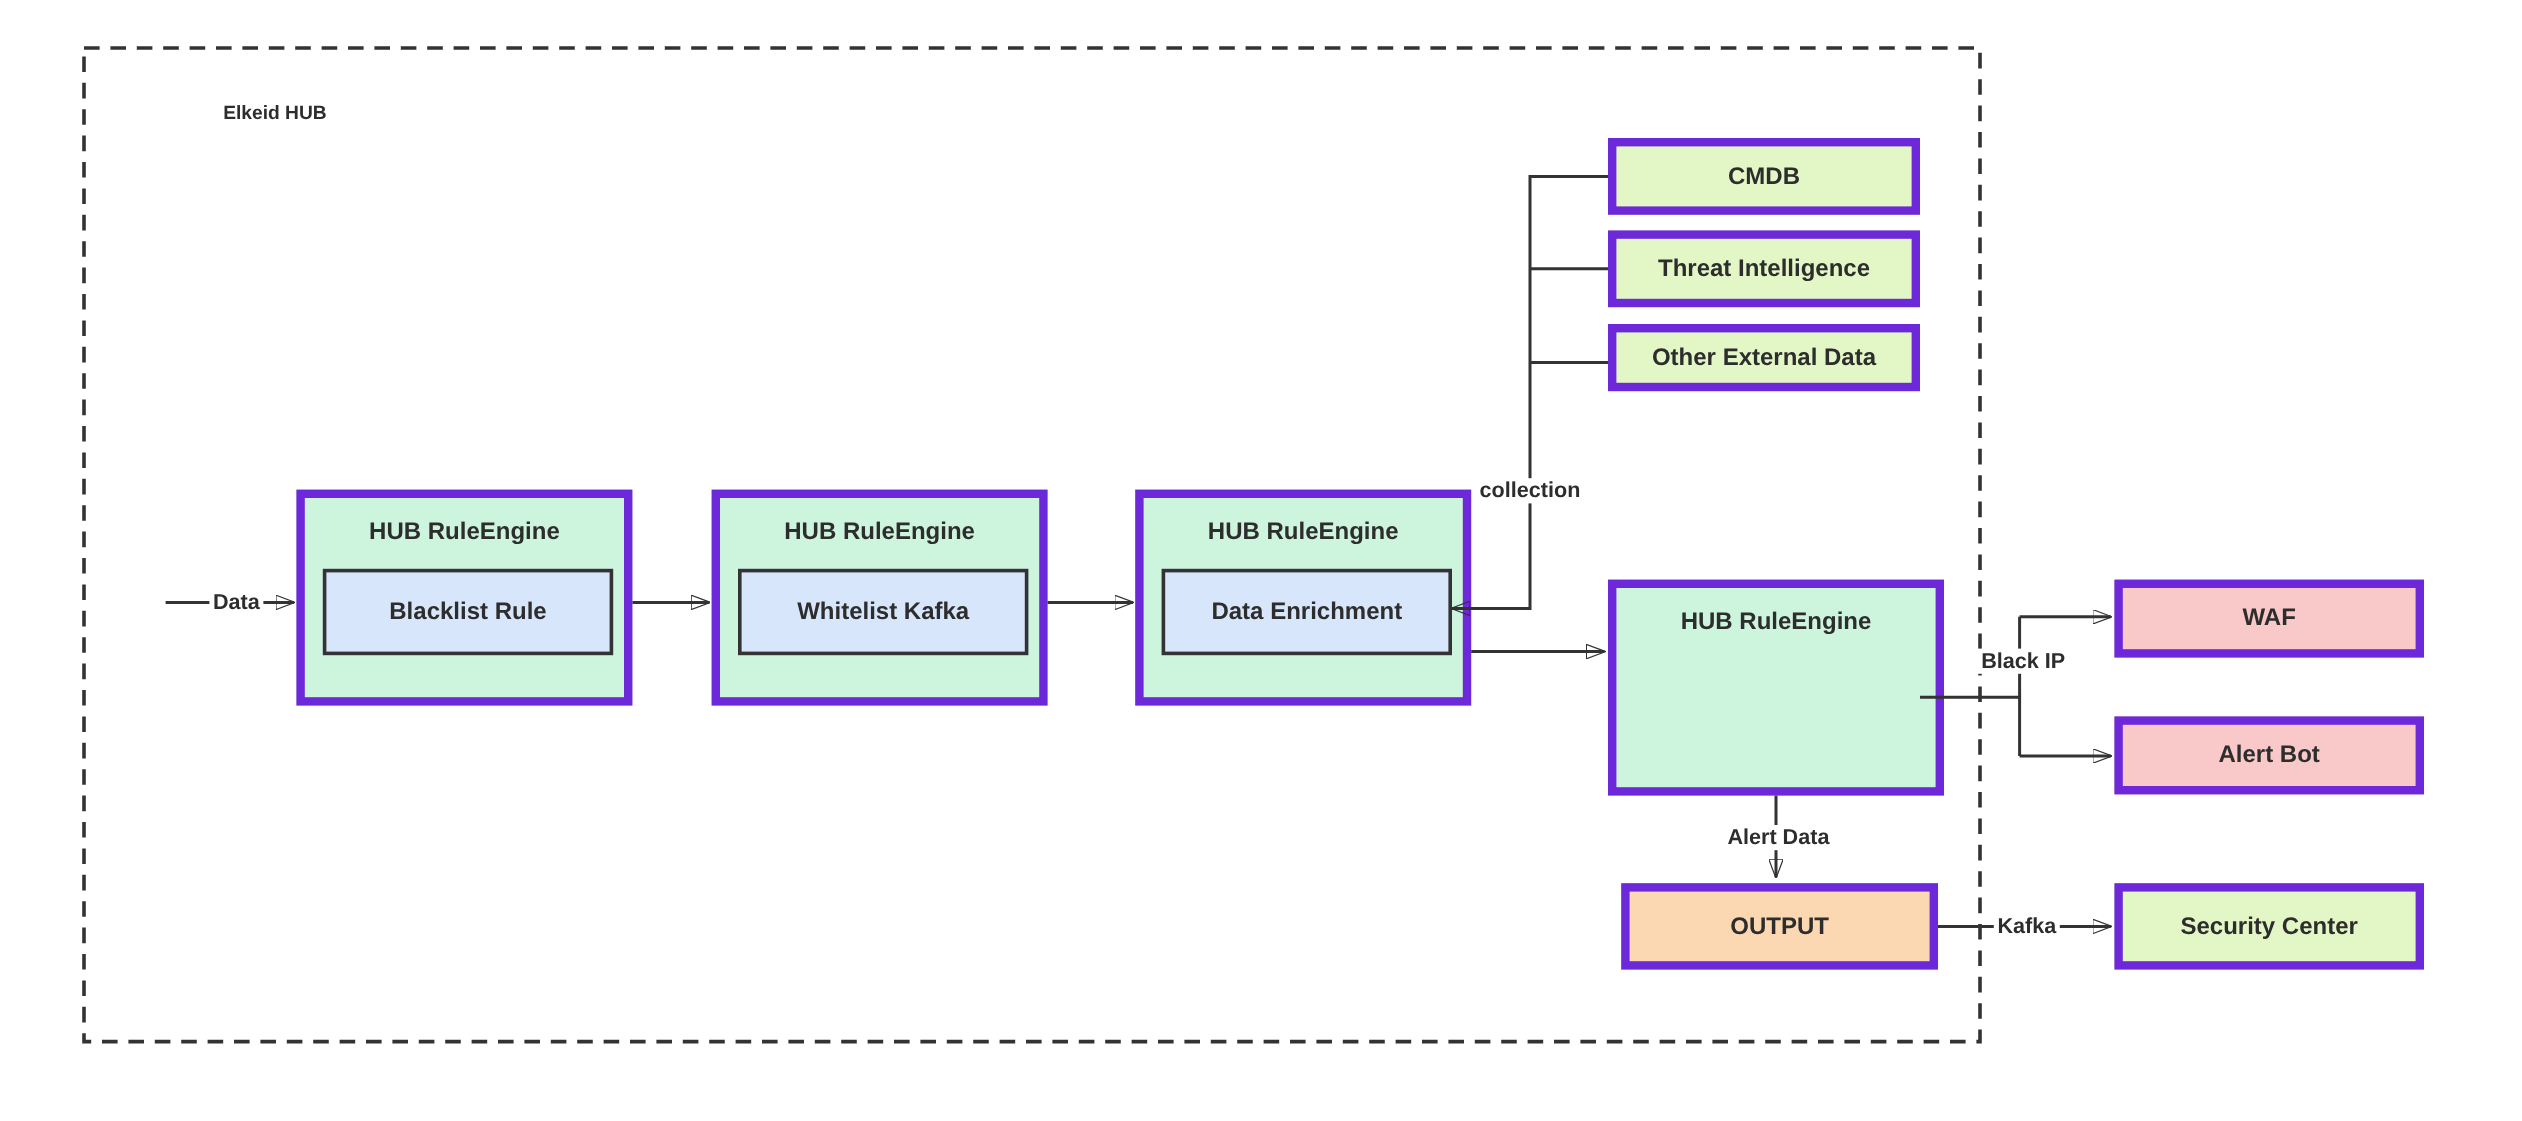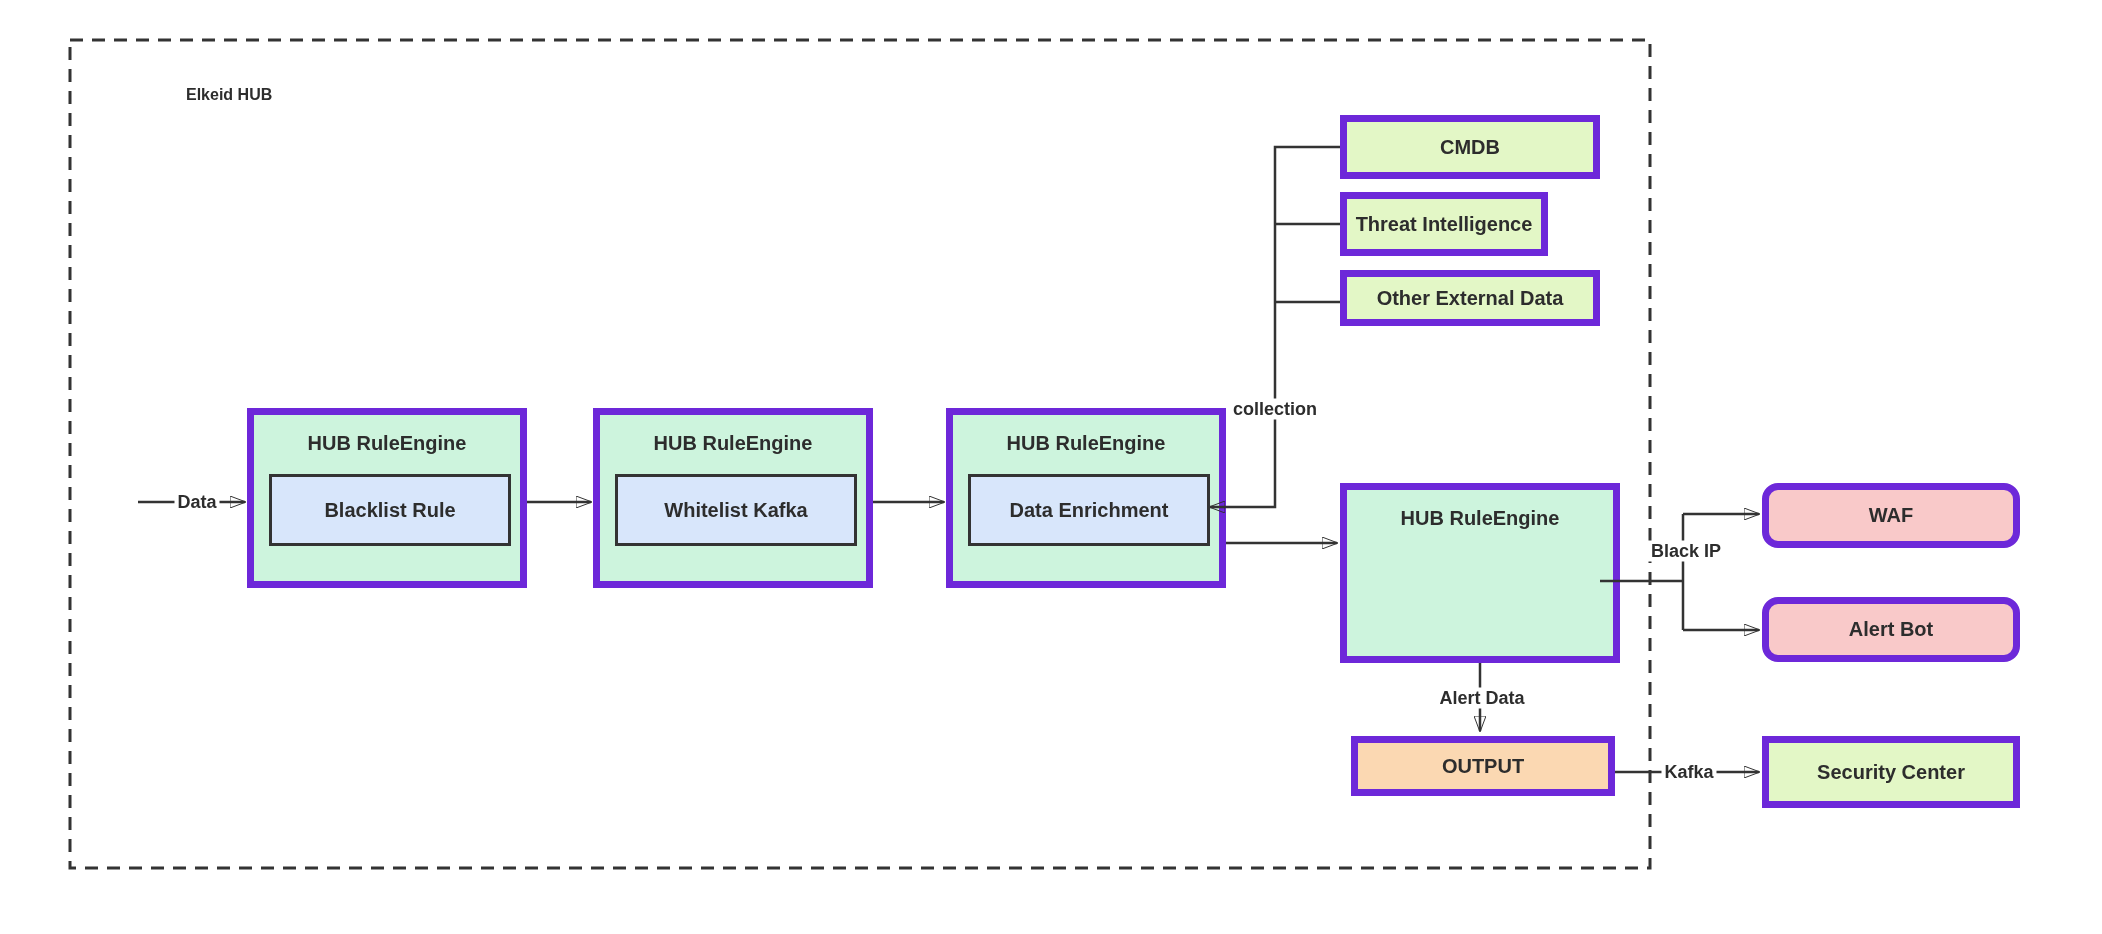--- a/index.html
+++ b/index.html
@@ -52,21 +52,21 @@
     height: 72px;
     background: #d8e6fb;
     border: 3px solid #333333;
     display: flex;
     align-items: center;
     justify-content: center;
     font-size: 20px;
     font-weight: bold;
   }
   .source { background: #e3f7c6; }
-  .sink   { background: #f9c9c9; border-radius: 16px; }
+  .sink   { background: #f9c9c9; }
   .output { background: #fbd8b2; }
   .edges {
     position: absolute;
     left: 0; top: 0;
     z-index: 5;
     pointer-events: none;
   }
   .edges path, .edges rect { fill: none; stroke: #333333; }
   .edge { stroke-width: 2.5px; }
   .boundary { stroke-width: 3px; stroke-dasharray: 13 9; }
@@ -127,28 +127,28 @@
   <div class="node engine" style="left:946px; top:408px; width:280px; height:180px;">
     <div class="engine-title">HUB RuleEngine</div>
     <div class="engine-inner">Data Enrichment</div>
   </div>
 
   <div class="node engine" style="left:1340px; top:483px; width:280px; height:180px;">
     <div class="engine-title">HUB RuleEngine</div>
   </div>
 
   <div class="node source" style="left:1340px; top:115px; width:260px; height:64px;">CMDB</div>
-  <div class="node source" style="left:1340px; top:192px; width:208px; height:64px;">Threat Intelligence</div>
+  <div class="node source" style="left:1340px; top:192px; width:260px; height:64px;">Threat Intelligence</div>
   <div class="node source" style="left:1340px; top:270px; width:260px; height:56px;">Other External Data</div>
 
   <div class="node sink" style="left:1762px; top:483px; width:258px; height:65px;">WAF</div>
   <div class="node sink" style="left:1762px; top:597px; width:258px; height:65px;">Alert Bot</div>
   <div class="node source" style="left:1762px; top:736px; width:258px; height:72px;">Security Center</div>
 
-  <div class="node output" style="left:1351px; top:736px; width:264px; height:60px;">OUTPUT</div>
+  <div class="node output" style="left:1351px; top:736px; width:264px; height:72px;">OUTPUT</div>
 
   <div class="edge-label" style="left:197px; top:502px;">Data</div>
   <div class="edge-label" style="left:1275px; top:409px;">collection</div>
   <div class="edge-label" style="left:1686px; top:551px;">Black IP</div>
   <div class="edge-label" style="left:1482px; top:698px;">Alert Data</div>
   <div class="edge-label" style="left:1689px; top:772px;">Kafka</div>
 
 </div>
 
 </body></html>

